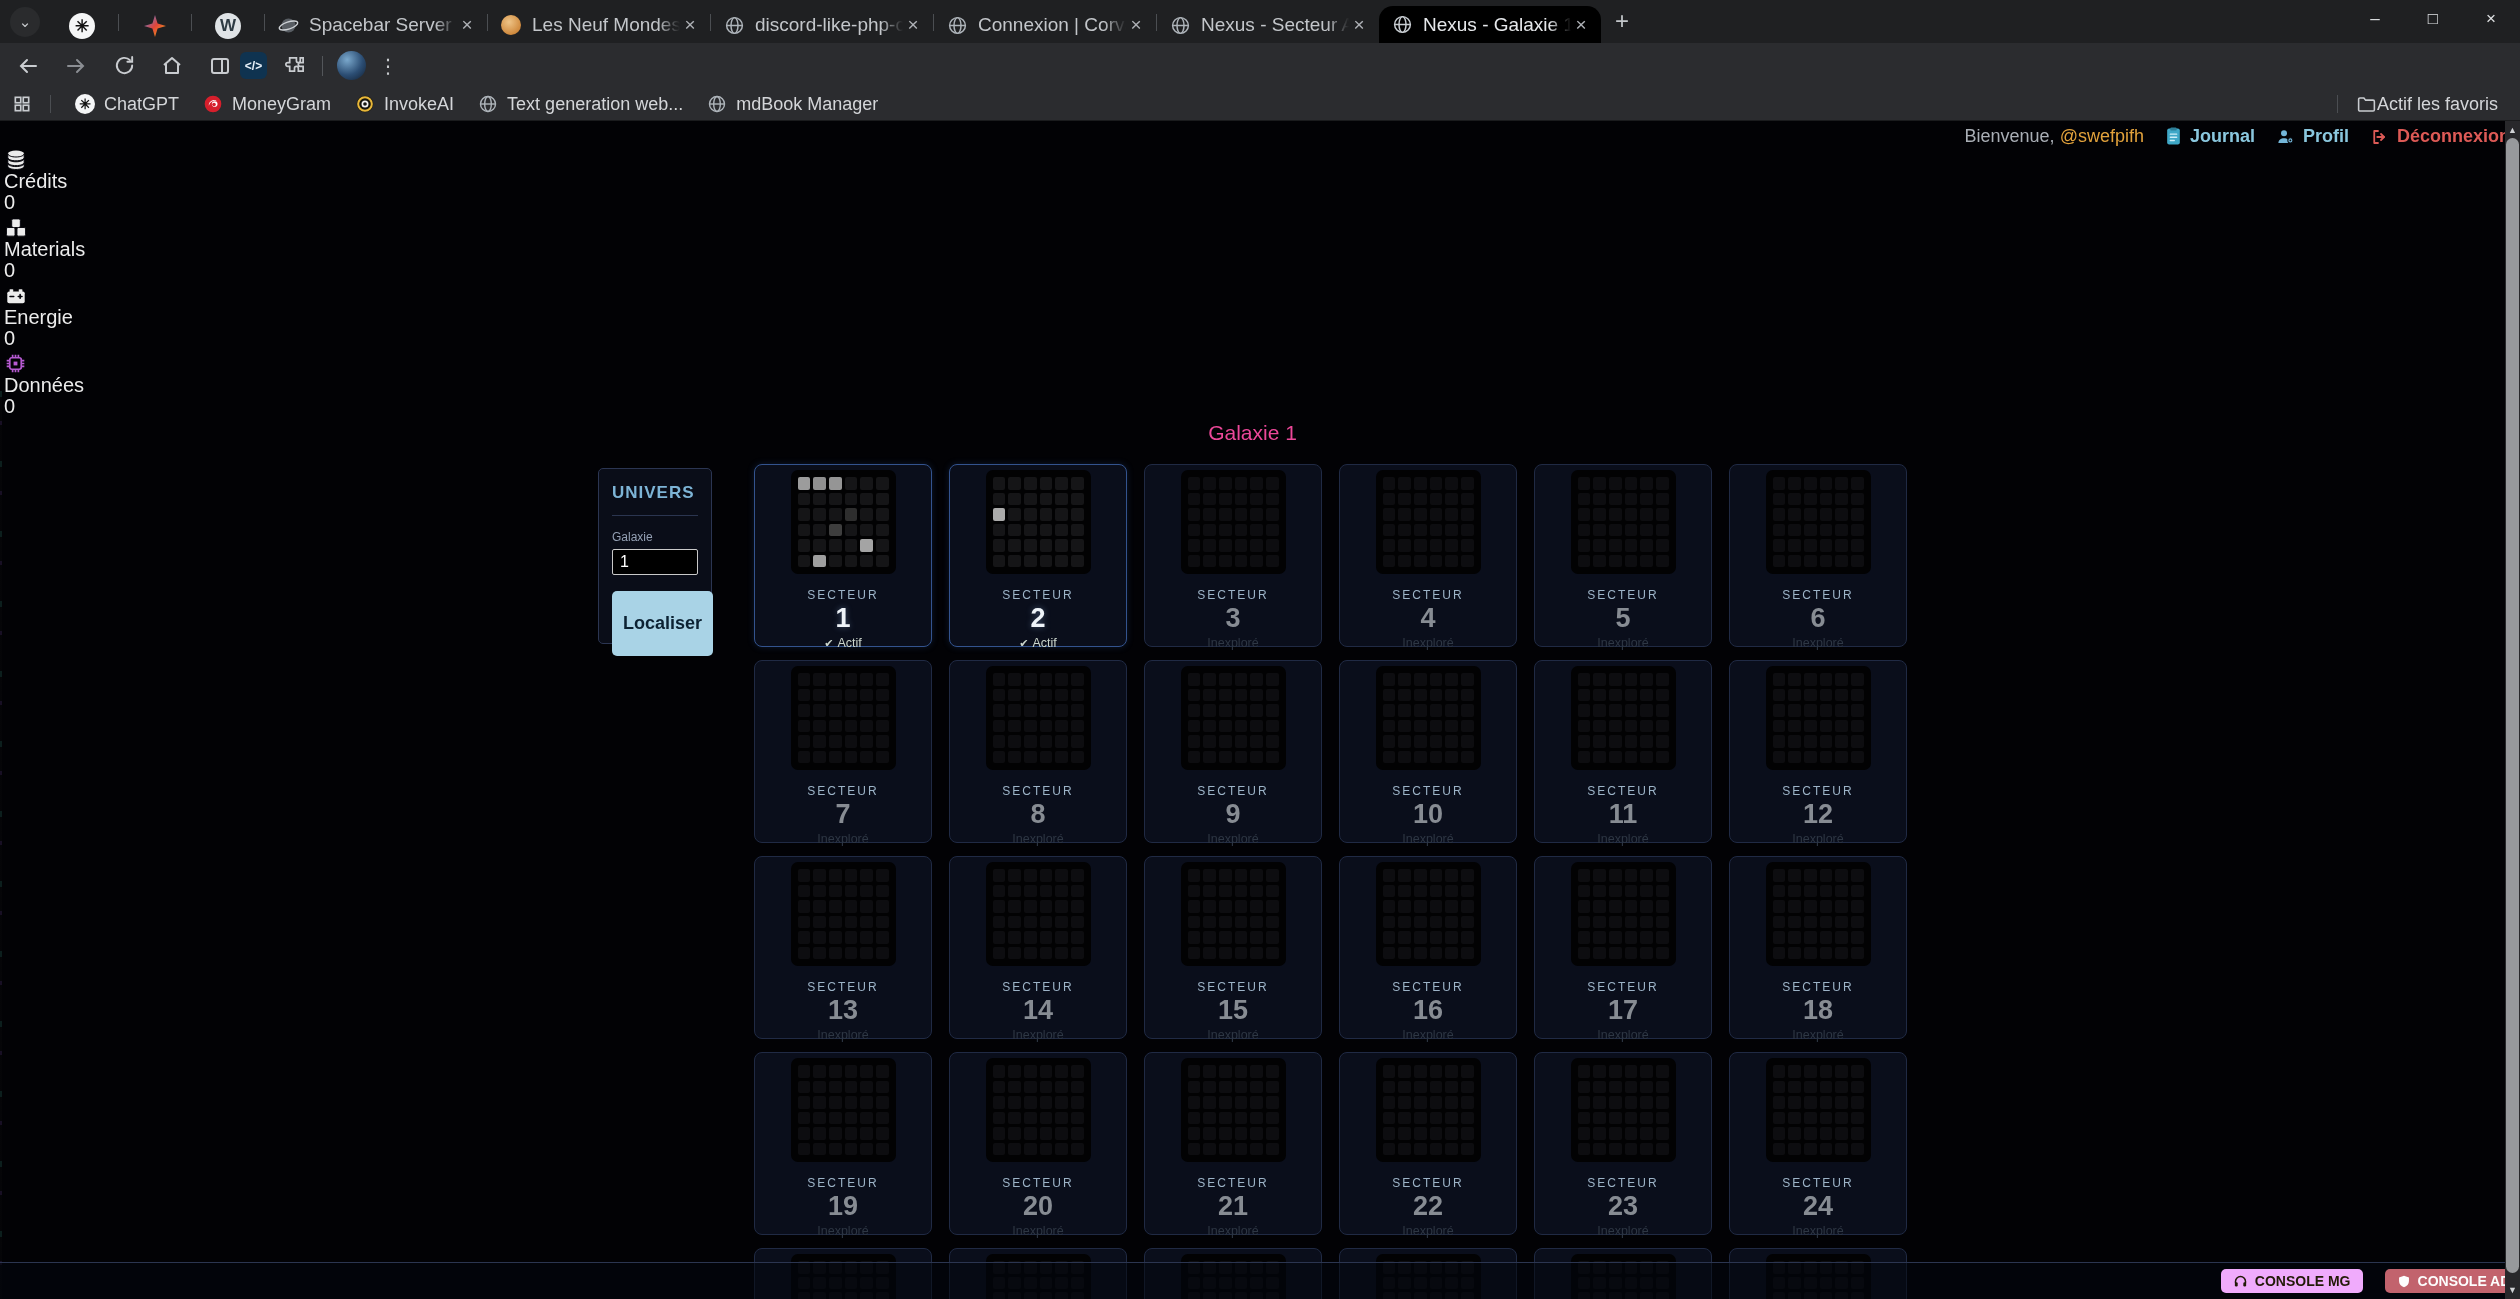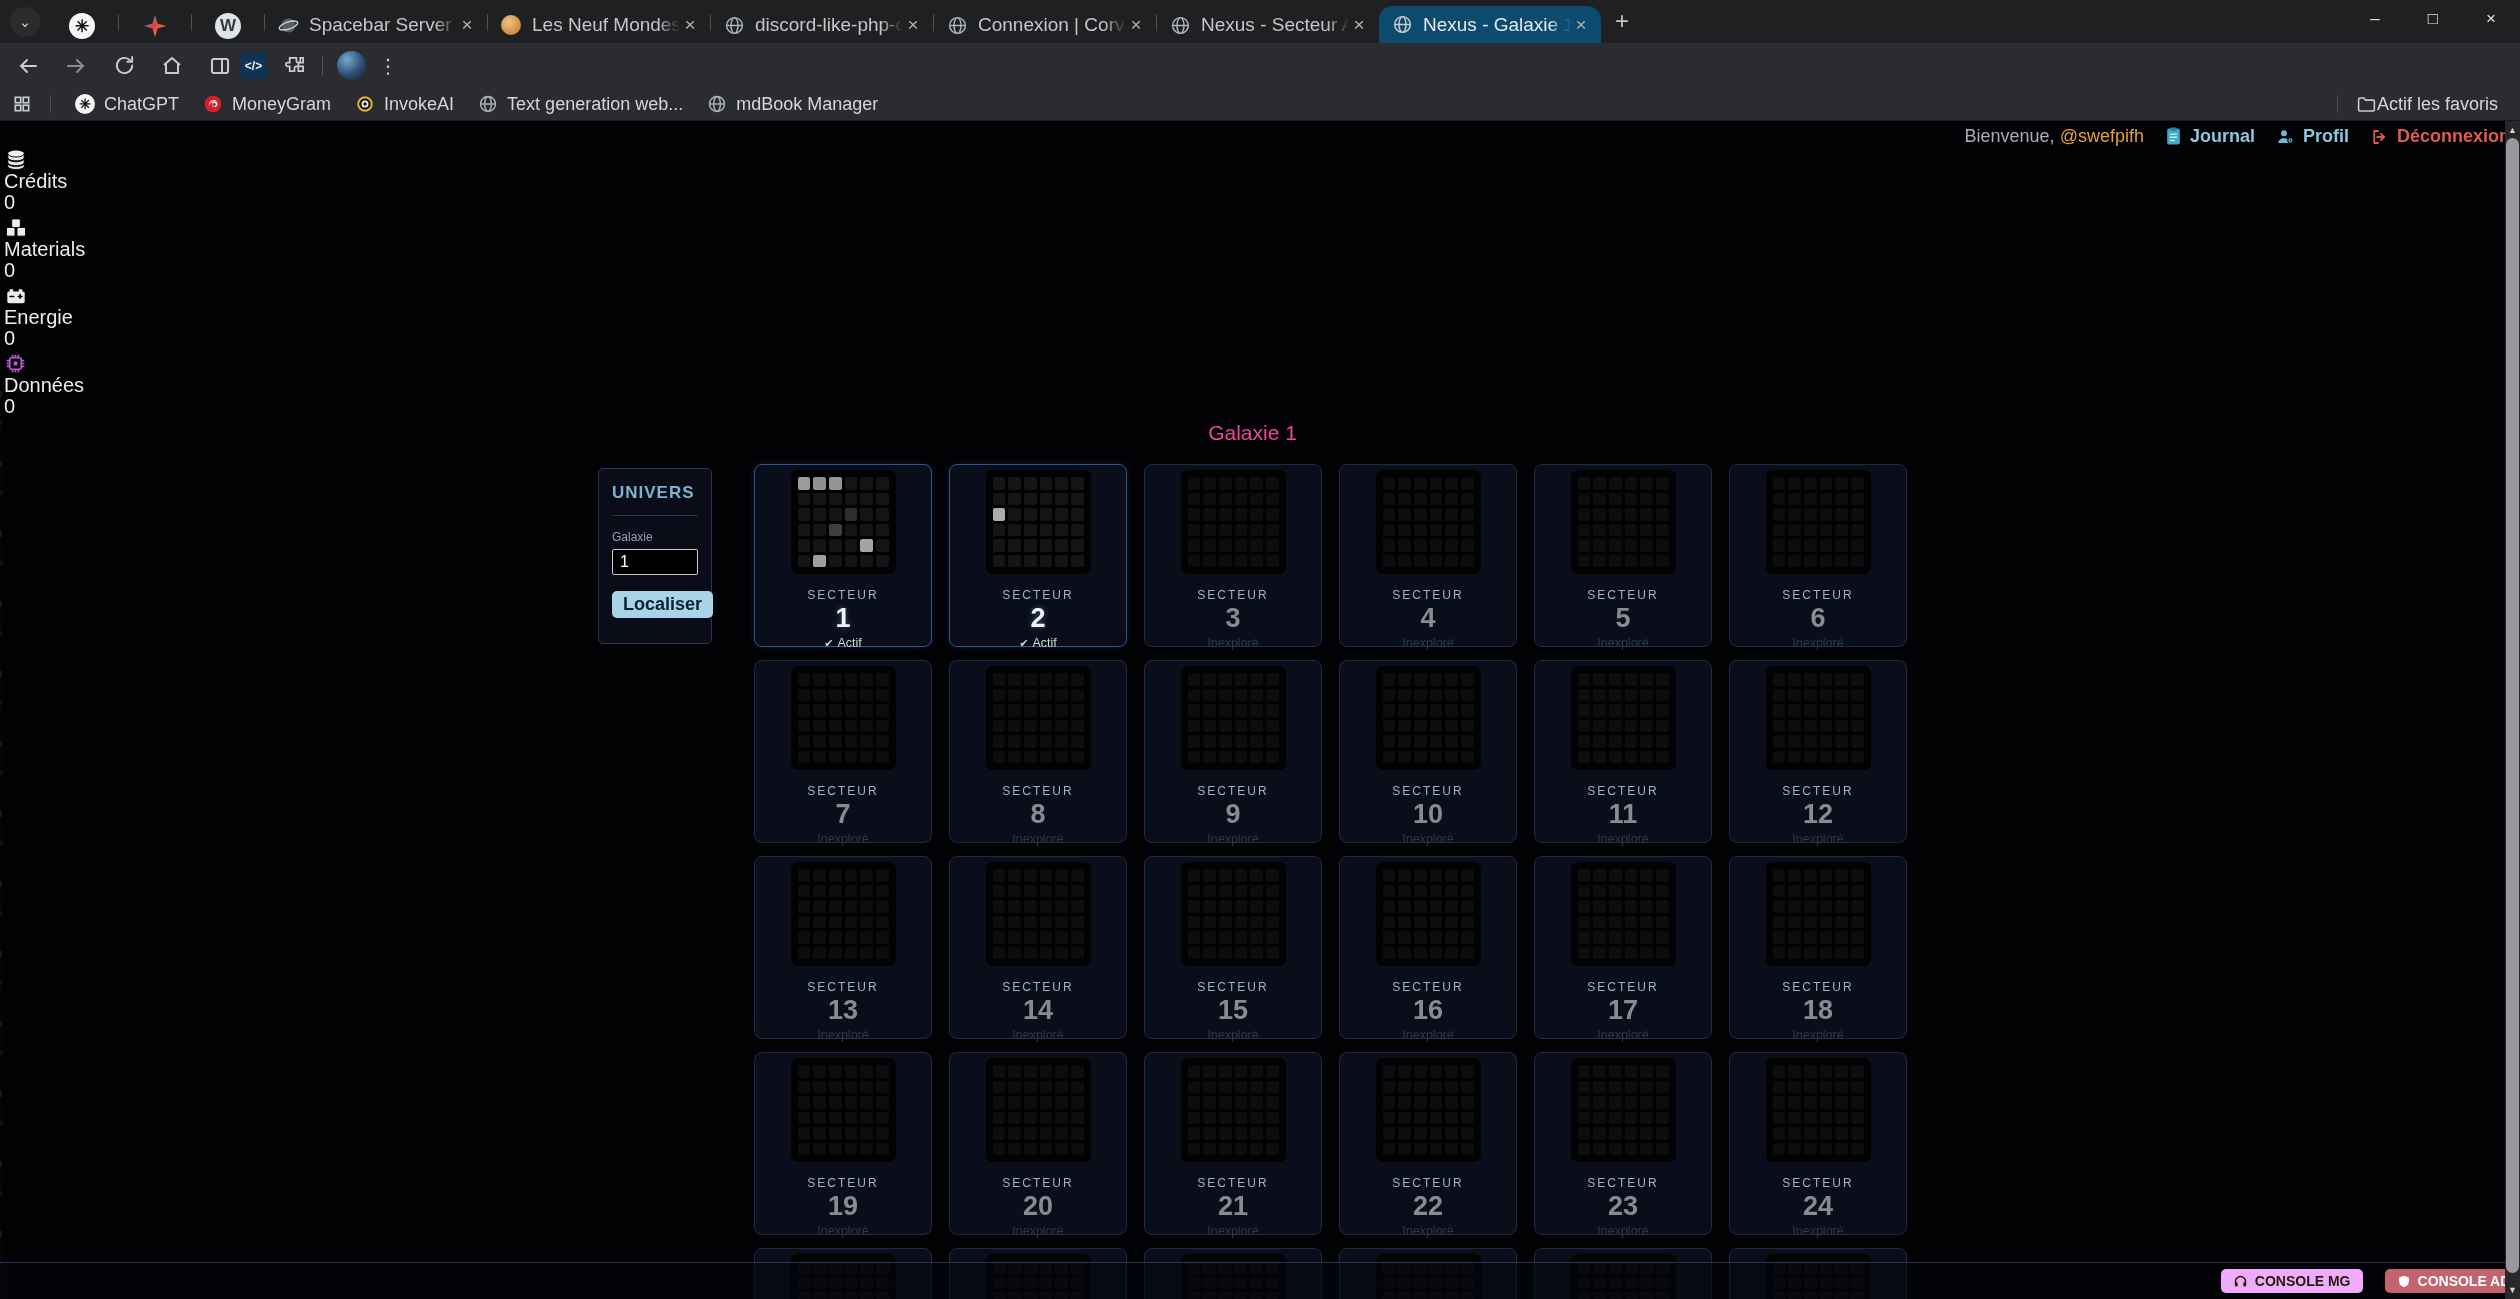--- a/index.html
+++ b/index.html
@@ -9,21 +9,21 @@
 
   
   .tabstrip { position:absolute; top:0; left:0; width:2520px; height:43px; background:#1f2022; display:flex; align-items:flex-end; }
   .tabsearch { width:30px; height:30px; margin:0 6px 6px 10px; border-radius:50%; background:#2a2b2d; color:#c7cacd; display:flex; align-items:center; justify-content:center; font-size:15px; }
   .pinned { width:72px; height:34px; display:flex; align-items:center; justify-content:center; position:relative; }
   .pinsep, .tabsep { width:1px; height:17px; background:#4b4e52; margin-bottom:12px; }
   .pin-ico { width:26px; height:26px; border-radius:50%; display:flex; align-items:center; justify-content:center; font-weight:bold; }
   .pin-chatgpt { background:#f5f6f7; color:#111; font-size:17px; }
   .pin-wp { background:#dfe3e6; color:#2e3b44; font-size:17px; }
   .tab { width:222px; height:36px; display:flex; align-items:center; padding:0 10px 0 12px; color:#c3c6ca; font-size:19px; position:relative; }
-  .tab.active { background:#0c4a6e; border-radius:14px 14px 0 0; color:#e6e8eb; height:37px; }
+  .tab.active { background:#000000; border-radius:14px 14px 0 0; color:#e6e8eb; height:37px; }
   .tab .t-title { flex:1; white-space:nowrap; overflow:hidden; margin-left:10px;
      -webkit-mask-image:linear-gradient(90deg,#000 85%,transparent 100%); mask-image:linear-gradient(90deg,#000 85%,transparent 100%); }
   .tab .t-close { width:20px; text-align:center; color:#aeb1b6; font-size:19px; }
   .fav { width:22px; height:22px; flex:0 0 22px; display:flex; align-items:center; justify-content:center; }
   .fav-dot { width:20px; height:20px; border-radius:50%; }
   .newtab { width:30px; height:30px; margin:0 0 7px 6px; color:#c3c6ca; font-size:24px; display:flex; align-items:center; justify-content:center; }
   .wincontrols { position:absolute; right:0; top:0; height:38px; display:flex; }
   .winbtn { width:58px; height:38px; display:flex; align-items:center; justify-content:center; color:#dfe1e3; font-size:17px; }
 
   
@@ -64,21 +64,21 @@
   .res-icon { height:24px; display:flex; align-items:flex-end; }
 
   .page-title { position:absolute; top:300px; left:0; width:2505px; text-align:center; color:#ec4899; font-size:21px; }
 
   
   .univers { position:absolute; left:598px; top:347px; width:114px; height:176px; background:#0a0d18; border:1px solid #2b3552; border-radius:5px; padding:14px 13px; }
   .uv-title { color:#7db4d6; font-size:17px; font-weight:bold; letter-spacing:1px; }
   .uv-hr { border:none; border-top:1px solid #2b3550; margin:12px 0 14px; }
   .uv-label { color:#94a0b4; font-size:12px; margin-bottom:5px; }
   .uv-input { width:100%; height:26px; background:#000; border:1px solid #c9c9c9; border-radius:2px; color:#fff; font-size:16px; padding:0 7px; font-family:"Liberation Sans",sans-serif; }
-  .uv-btn { margin-top:16px; background:#a9d3e6; color:#0c2233; border:none; border-radius:5px; font-size:18px; font-weight:bold; padding:3px 11px; font-family:"Liberation Sans",sans-serif; }
+  .uv-btn { margin-top:16px; background:#a9d3e6; color:#0c2233; border:none; border-radius:5px; font-size:18px; font-weight:bold; padding:22px 11px; font-family:"Liberation Sans",sans-serif; }
 
   
   .sector-grid { position:absolute; left:754px; top:343px; width:1156px; display:grid; grid-template-columns:repeat(6,178px); column-gap:17px; row-gap:13px; }
   .sector-card { width:178px; height:183px; background:#0a0e1b; border:1px solid #202a44; border-radius:8px; text-align:center; padding-top:5px; }
   .sector-card.active { border-color:#33538e; box-shadow:0 0 7px rgba(60,110,190,.22); }
   .mini-grid { width:105px; height:104px; margin:0 auto; background:#020203; border-radius:7px; padding:7px; display:grid; grid-template-columns:repeat(6,1fr); grid-template-rows:repeat(6,1fr); gap:3px; }
   .cell { border-radius:2px; background:#0d0d10; }
   .sector-card.active .cell { background:#151517; }
   .sec-word { margin-top:14px; color:#9db4c8; font-size:12px; letter-spacing:2px; }
   .sec-num { margin-top:1px; font-size:27px; font-weight:bold; color:#878c93; }

